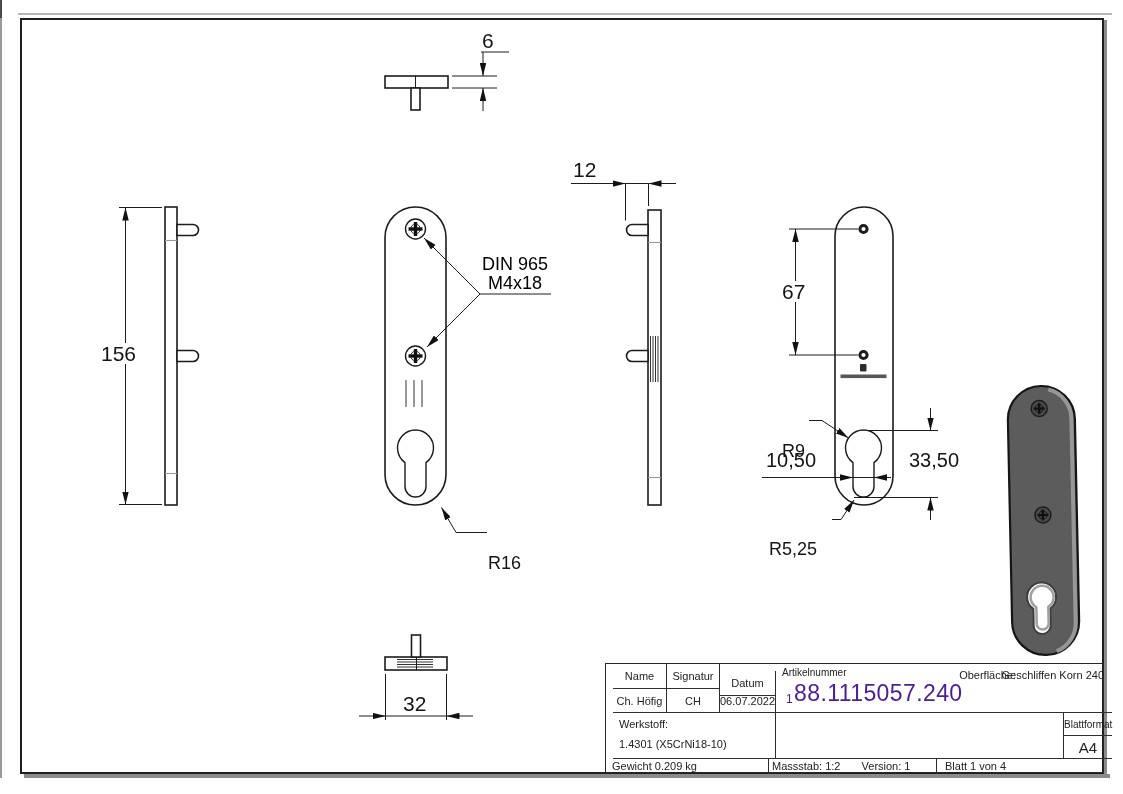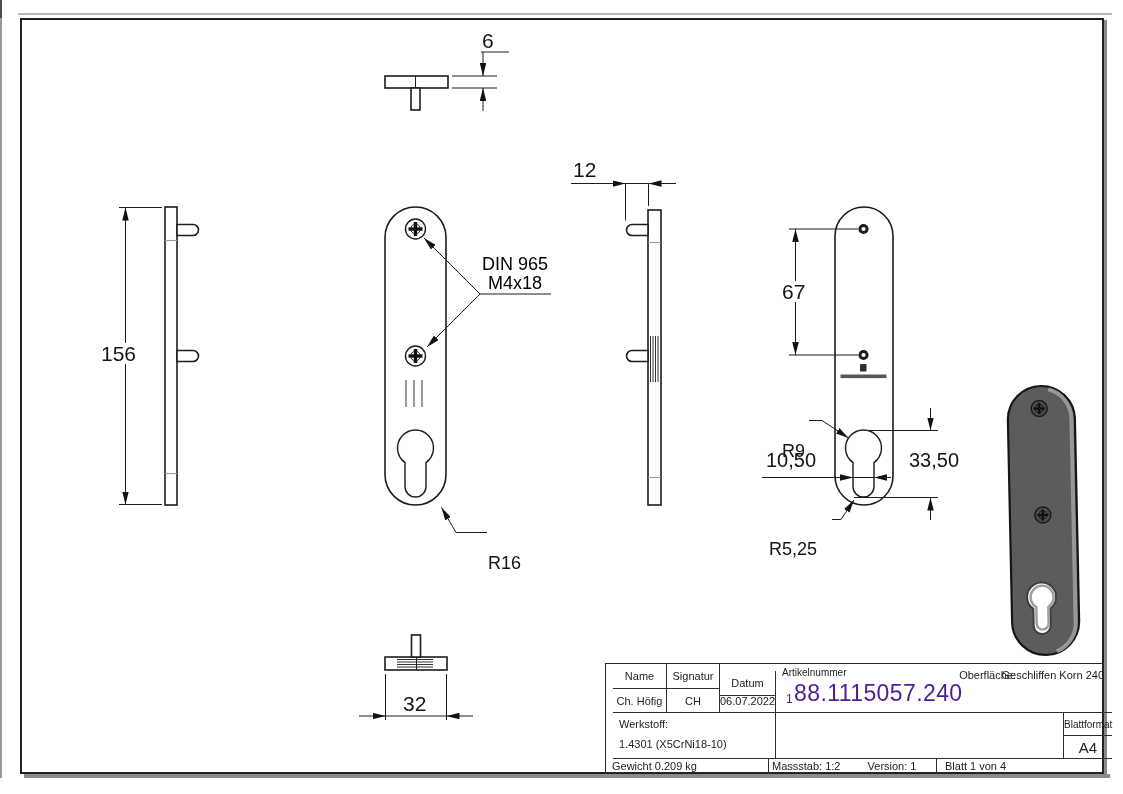--- a/index.html
+++ b/index.html
@@ -245,18 +245,18 @@
       <span style="position:absolute;left:6px;top:5px">Werkstoff:</span>
       <span style="position:absolute;left:6px;top:25px">1.4301 (X5CrNi18-10)</span>
     </div>
     <div class="cell br bb" style="left:163px;top:49px;width:288px;height:46px"></div>
     <div class="cell bb ctr" style="left:451px;top:49px;width:48px;height:23px;line-height:23px;font-size:10px">Blattformat</div>
     <div class="cell bb ctr" style="left:451px;top:72px;width:48px;height:23px;line-height:23px;font-size:15px">A4</div>
 
     <div class="cell br" style="left:0;top:95px;width:163px;height:15px;line-height:14px;padding-left:6px">Gewicht 0.209 kg</div>
     <div class="cell br" style="left:163px;top:95px;width:168px;height:15px;line-height:14px">
       <span style="margin-left:3px">Massstab: 1:2</span>
-      <span style="margin-left:24px">Version: 1</span>
+      <span style="margin-left:18px">Version: 1</span>
     </div>
     <div class="cell" style="left:331px;top:95px;width:168px;height:15px;line-height:14px;padding-left:8px">Blatt 1 von 4</div>
   </div>
 
 </div>
 
 </body></html>

